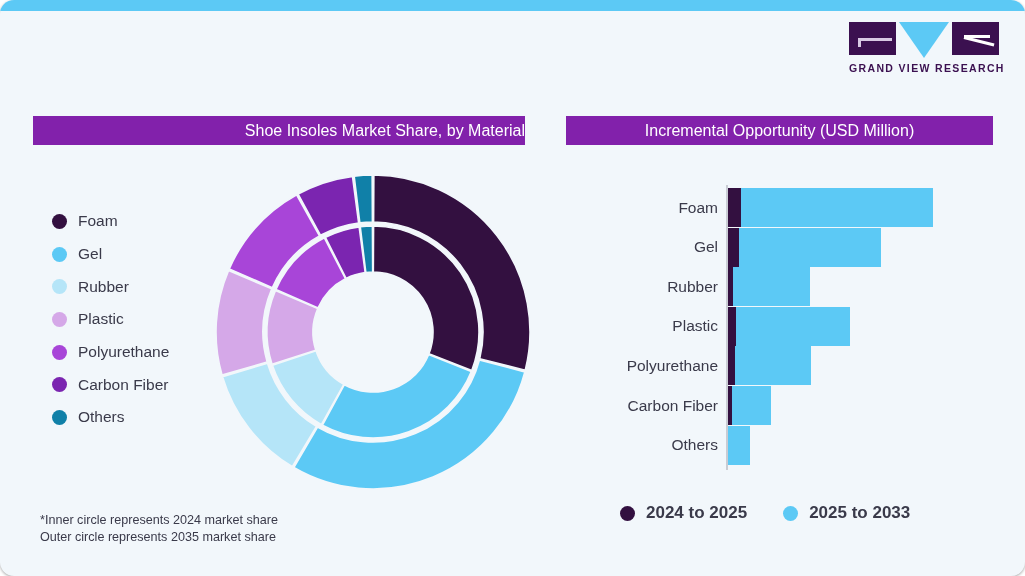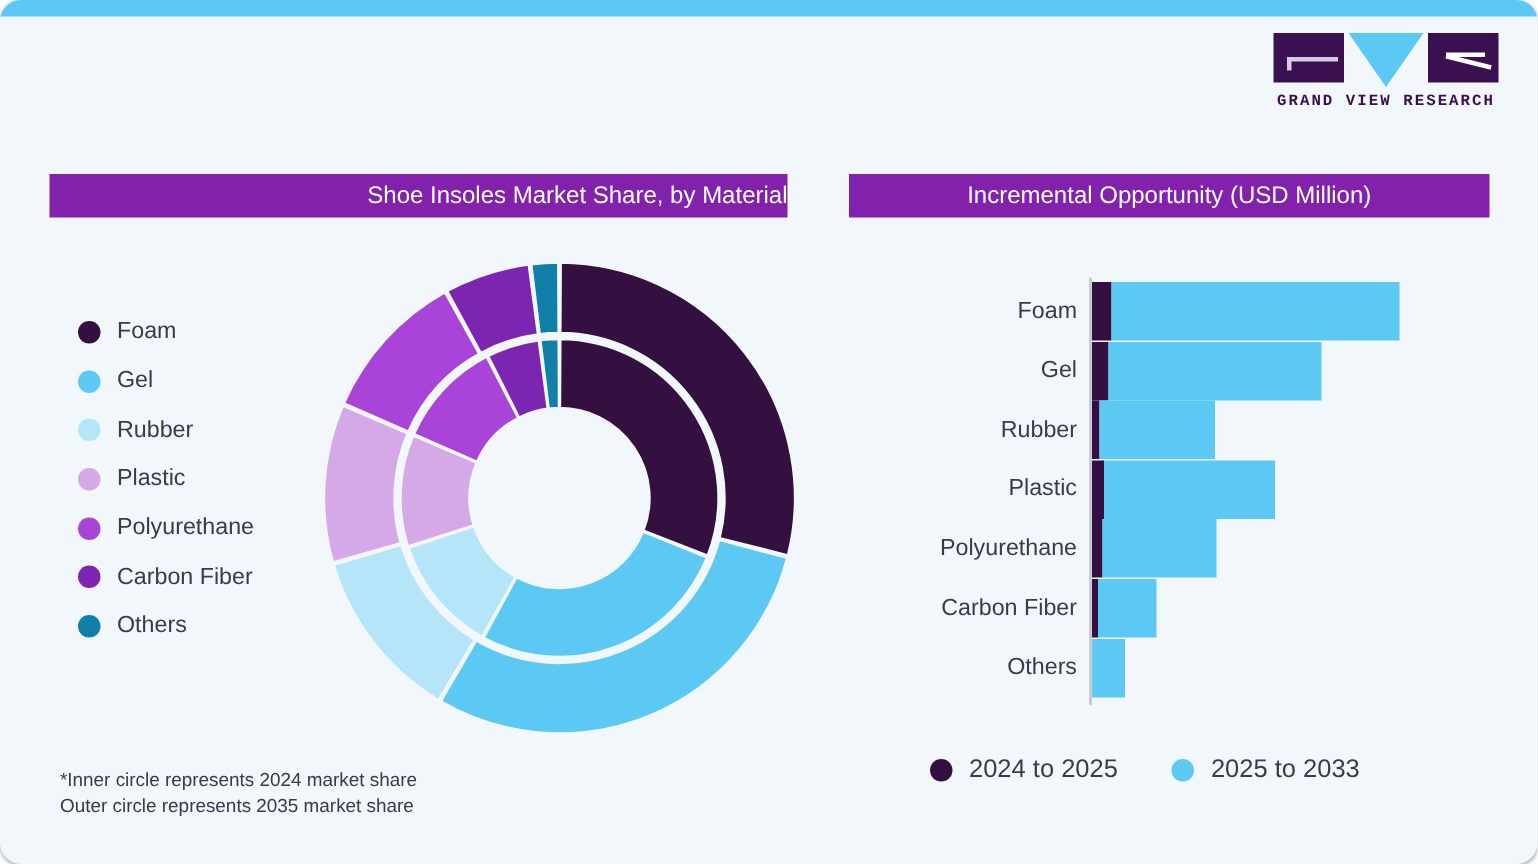--- a/index.html
+++ b/index.html
@@ -86,21 +86,20 @@
     border-top: 36px solid #5cc9f5;
   }
   #logo .logo-wordmark {
     margin-top: 6px;
     text-align: center;
     font-size: 10.5px;
     font-weight: bold;
     letter-spacing: 1.35px;
     color: #3b1050;
     white-space: nowrap;
-    font-family: Liberation Mono, monospace;
   }
 
   
   .panel-title {
     position: absolute;
     height: 29px;
     line-height: 29px;
     background: #8221ab;
     color: #ffffff;
     font-size: 16px;
@@ -198,20 +197,21 @@
   .bar-seg-second { background: #5cc9f5; }
 
   
   #bar-legend {
     position: absolute;
     left: 620px;
     top: 503px;
     display: flex;
     align-items: center;
     gap: 36px;
+    font-weight: bold;
   }
   #bar-legend .blegend-item {
     display: flex;
     align-items: center;
   }
   #bar-legend .blegend-swatch {
     width: 15px; height: 15px;
     border-radius: 50%;
     flex: none;
   }

